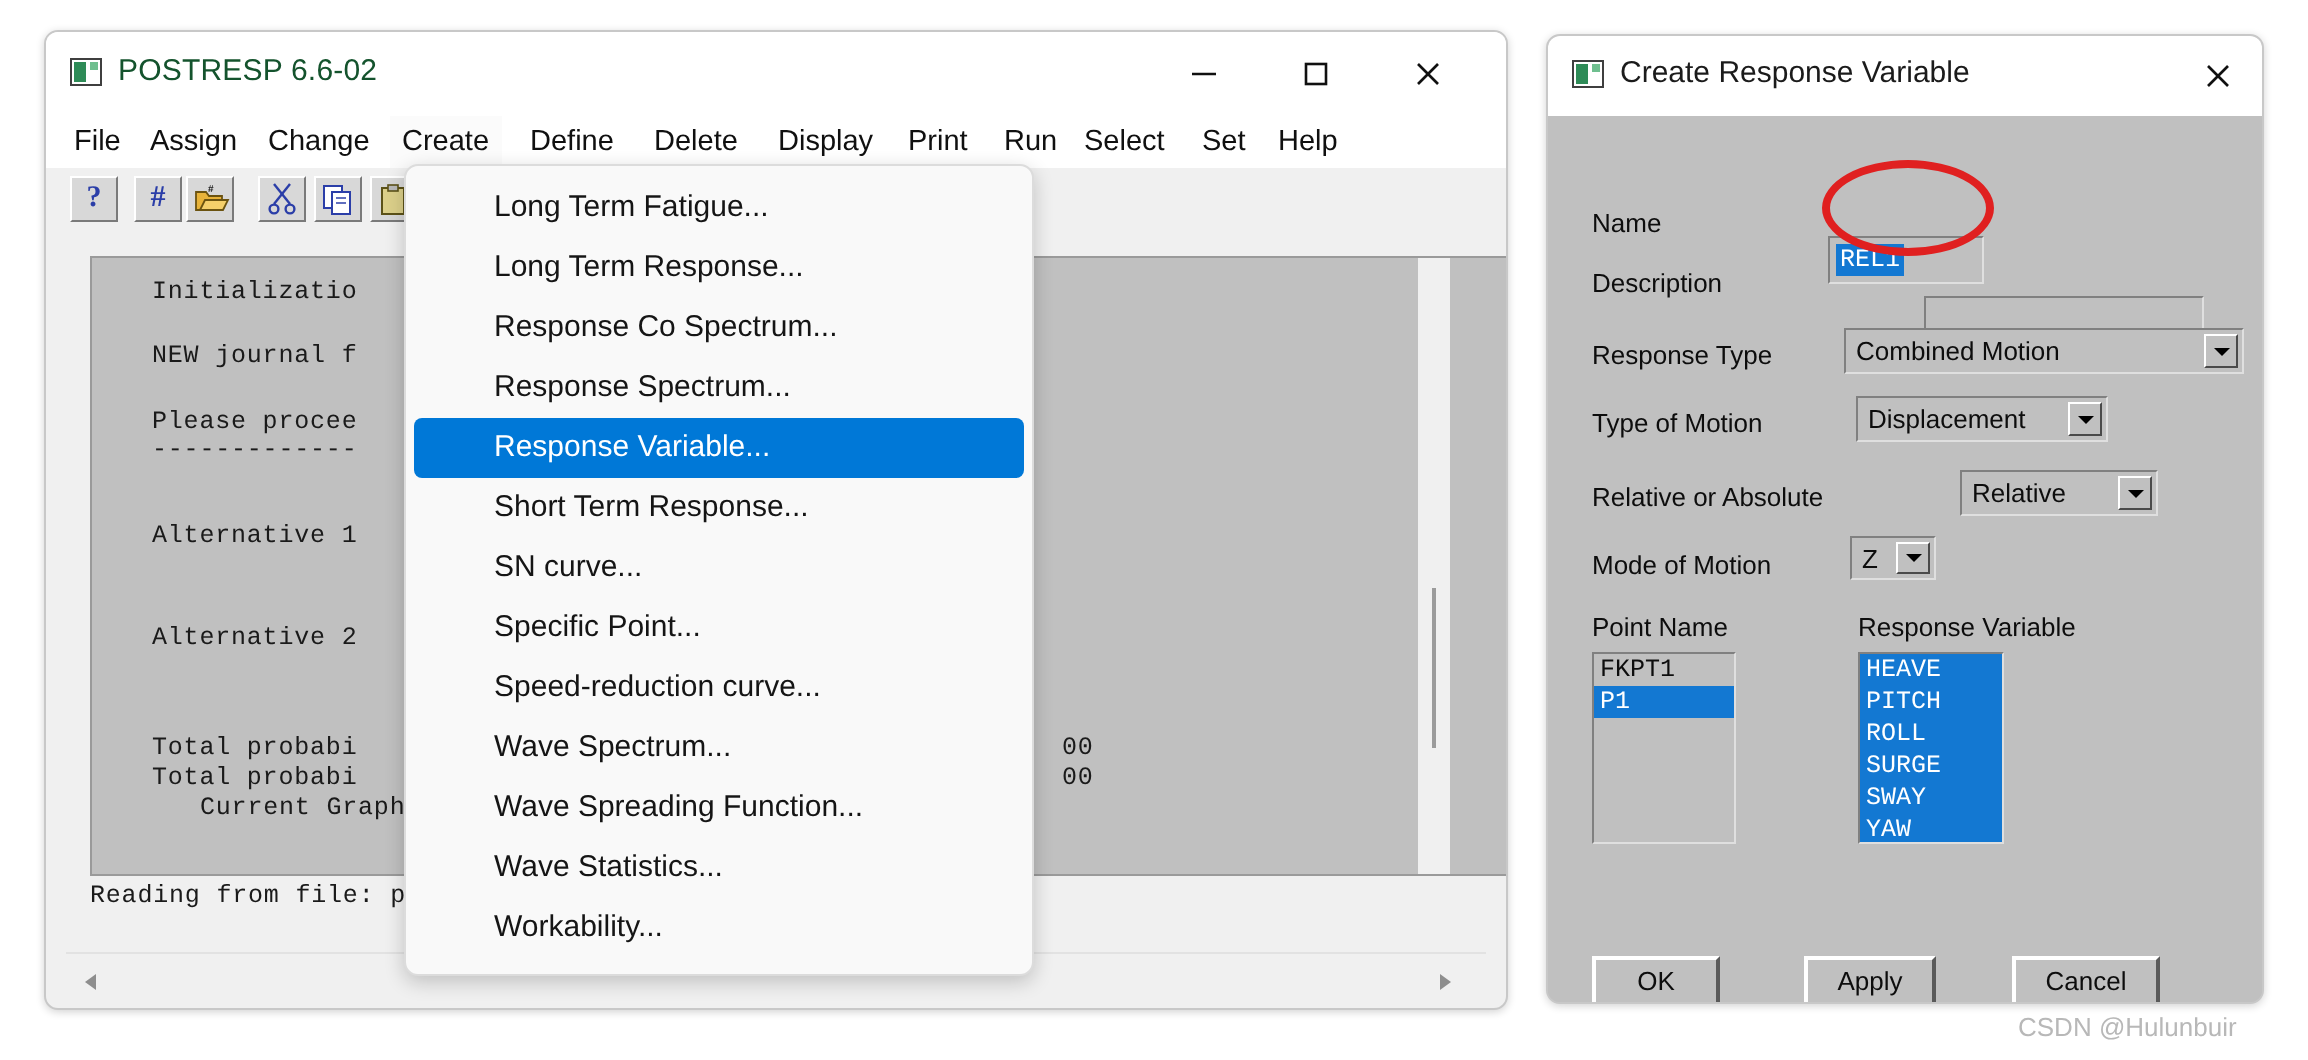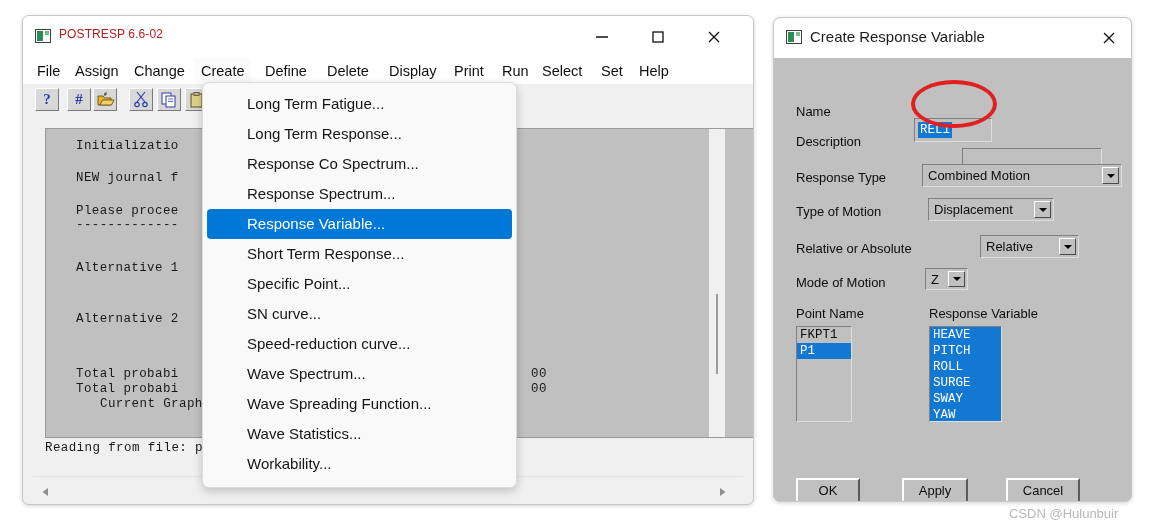--- a/index.html
+++ b/index.html
@@ -60,22 +60,22 @@
     left: 9px; top: 1px;
     width: 4px; height: 4px;
     background: #6fbf8f;
   }
 
   #main-app-icon { left: 12px; top: 13px; }
 
   #main-title {
     position: absolute;
     left: 36px; top: 11px;
-    font-size: 12px;
-    color: #b91c1c;
+    font-size: 15px;
+    color: #14532d;
     letter-spacing: 0.1px;
     white-space: nowrap;
   }
 
   .wbtn {
     position: absolute;
     top: 0;
     width: 46px; height: 42px;
     cursor: default;
   }
@@ -492,22 +492,22 @@
     </div>
   </div>
 
   <div id="create-dropdown">
       <div class="dd-item">Long Term Fatigue...</div>
       <div class="dd-item">Long Term Response...</div>
       <div class="dd-item">Response Co Spectrum...</div>
       <div class="dd-item">Response Spectrum...</div>
       <div class="dd-item selected">Response Variable...</div>
       <div class="dd-item">Short Term Response...</div>
+      <div class="dd-item">SN curve...</div>
       <div class="dd-item">Specific Point...</div>
-      <div class="dd-item">SN curve...</div>
       <div class="dd-item">Speed-reduction curve...</div>
       <div class="dd-item">Wave Spectrum...</div>
       <div class="dd-item">Wave Spreading Function...</div>
       <div class="dd-item">Wave Statistics...</div>
       <div class="dd-item">Workability...</div>
     </div>
 
   <div id="dialog">
 
     <div id="dlg-titlebar">
@@ -553,21 +553,21 @@
 
       <div class="dlabel" style="left:22px; top:217px;">Mode of Motion</div>
       <div class="combo" style="left:151px; top:210px; width:43px; height:22px;">
         <div class="ctext">Z</div>
         <div class="carrow"></div>
       </div>
 
       <div class="dlabel" style="left:22px; top:248px;">Point Name</div>
       <div class="dlabel" style="left:155px; top:248px;">Response Variable</div>
 
-      <div class="listbox" id="point-name-list" style="left:22px; top:268px; width:56px; height:96px;">
+      <div class="listbox" id="point-name-list" style="left:22px; top:268px; width:72px; height:96px;">
           <div class="lbrow">FKPT1</div>
           <div class="lbrow sel">P1</div>
         </div>
       <div class="listbox" id="response-variable-list" style="left:155px; top:268px; width:73px; height:96px;">
           <div class="lbrow sel">HEAVE</div>
           <div class="lbrow sel">PITCH</div>
           <div class="lbrow sel">ROLL</div>
           <div class="lbrow sel">SURGE</div>
           <div class="lbrow sel">SWAY</div>
           <div class="lbrow sel">YAW</div>

